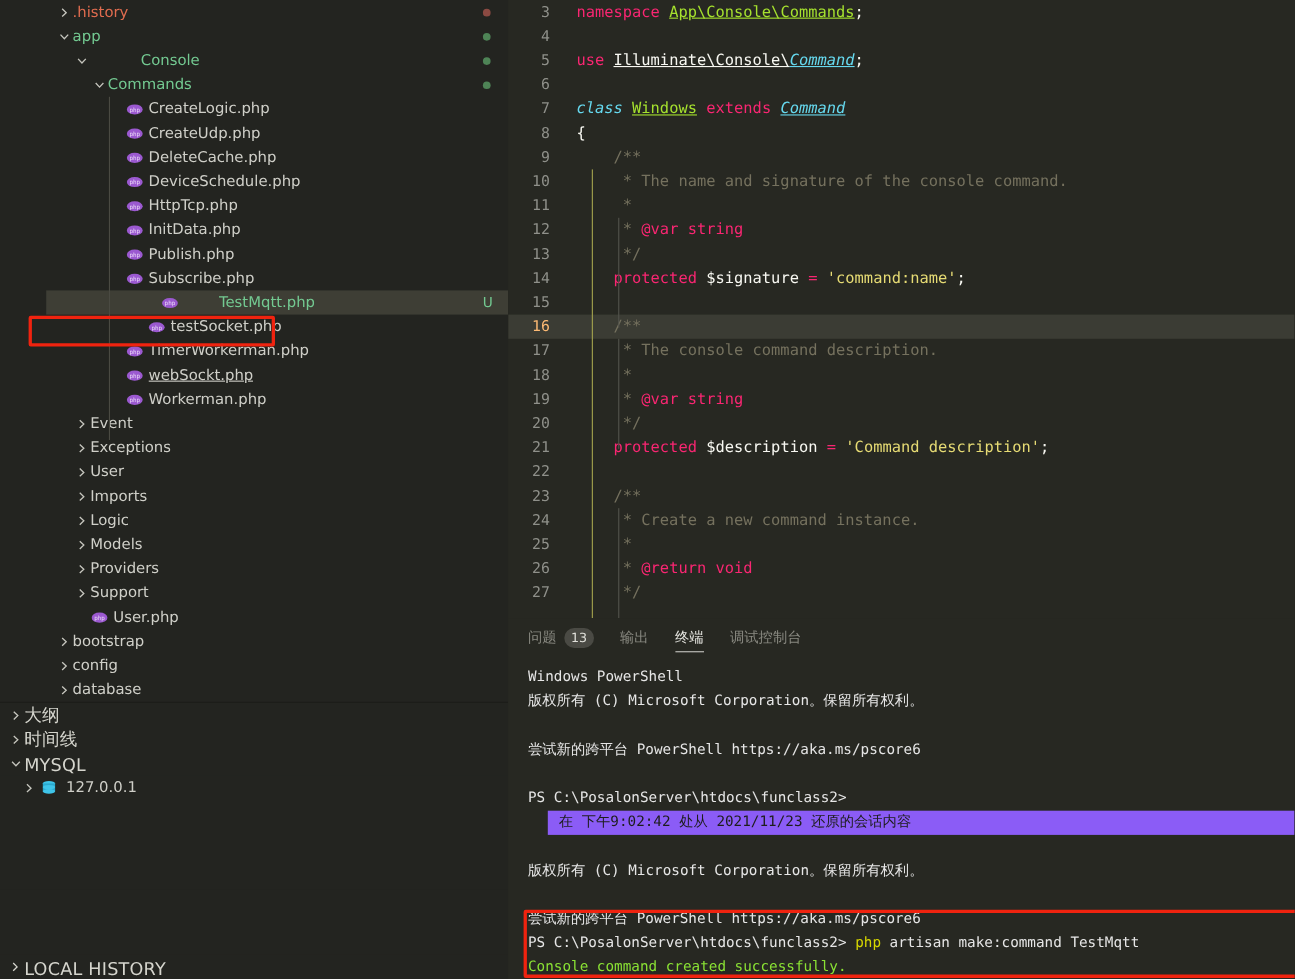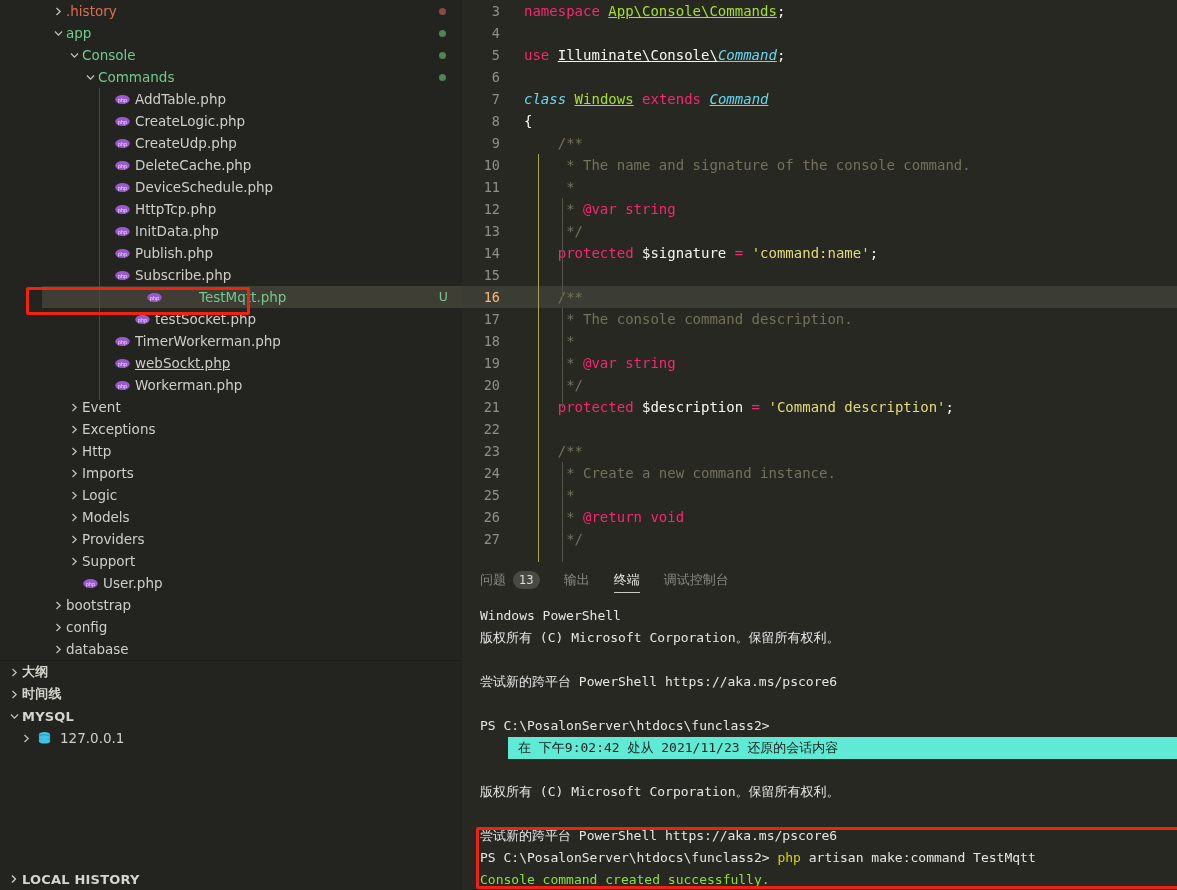--- a/index.html
+++ b/index.html
@@ -41,22 +41,22 @@
   .dot {
     position: absolute; right: 16px; top: 8px;
     width: 7px; height: 7px; border-radius: 50%;
   }
   .ustat { position: absolute; right: 14px; top: 3px; font-size: 12.5px; color: #73c991; }
   .guide {
     position: absolute; top: 0; bottom: 0; width: 1px;
     background: #4a4a42;
   }
   .section-hdr {
-    height: 22px; display: flex; align-items: center;
-    font-size: 13px; font-weight: bold; color: #d5d5cd;
+    height: 22px; display: flex; align-items: flex-end;
+    font-size: 16px; font-weight: normal; color: #d5d5cd;
     letter-spacing: 0.2px;
   }
   .section-hdr .twisty { color:#d5d5cd; }
   .sect-body { background: #232420; }
   .sep-line { height:1px; background:#1c1d19; }
 
   
   .redbox {
     position: absolute; border: 3px solid #f0230f;
     border-radius: 2px; pointer-events: none; z-index: 40;
@@ -120,22 +120,22 @@
     font-size:11.5px; text-align:center; padding:0 6px; margin-left:7px;
   }
   .term {
     position:absolute; left:0; right:0; top:35px; bottom:0;
     padding-left: 18px; padding-top: 8px;
     font-family:"DejaVu Sans Mono","Liberation Mono", monospace;
     font-size:13px; color:#cccccc; overflow:hidden;
   }
   .tline { height:22px; line-height:22px; white-space:pre; }
   .restore-bar {
-    position:absolute; left:28px; right:0; height:22px; line-height:22px;
-    background:#5eead4; color:#1d1d1b; padding-left:10px;
+    position:absolute; left:18px; right:0; height:22px; line-height:22px;
+    background:#8b5cf6; color:#1d1d1b; padding-left:10px;
     font-family:"DejaVu Sans Mono","Liberation Mono", monospace; font-size:13px;
     white-space:pre;
   }
   .t-green { color:#8ae234; }
   .t-yellow{ color:#d7d700; }
   .t-white { color:#e6e6e6; }
   .redbox2 {
     position:absolute; border:3px solid #f0230f; border-radius:2px;
     pointer-events:none; z-index:40;
   }
@@ -158,21 +158,21 @@
         </div>
         <div class="tree-row" style="padding-left: 8px;">
           <span class="twisty">
             <svg width="11" height="11" viewBox="0 0 11 11">
               <path d="M2 3.5 L5.5 7.2 L9 3.5" stroke="#c5c5bd" stroke-width="1.2" fill="none"></path>
             </svg>
           </span>
           <span class="lbl" style="color: rgb(115, 201, 145);">app</span>
           <span class="dot" style="background: rgb(78, 132, 86);"></span>
         </div>
-        <div class="tree-row" style="padding-left: 24px;">
+        <div class="tree-row" style="padding-left: 24px; gap: 46px;">
           <span class="twisty">
             <svg width="11" height="11" viewBox="0 0 11 11">
               <path d="M2 3.5 L5.5 7.2 L9 3.5" stroke="#c5c5bd" stroke-width="1.2" fill="none"></path>
             </svg>
           </span>
           <span class="lbl" style="color: rgb(115, 201, 145);">Console</span>
           <span class="dot" style="background: rgb(78, 132, 86);"></span>
         </div>
         <div class="tree-row" style="padding-left: 40px;">
           <span class="twisty">
@@ -184,30 +184,20 @@
           <span class="dot" style="background: rgb(78, 132, 86);"></span>
         </div>
         <div class="tree-row" style="padding-left: 56px;">
           <span class="spacer16"></span>
           <span class="php-icon">
             <svg width="15" height="11" viewBox="0 0 15 11">
               <ellipse cx="7.5" cy="5.5" rx="7.2" ry="4.6" fill="#9b59d0"></ellipse>
               <text x="7.5" y="7.6" font-size="5.4" fill="#e9d7f7" text-anchor="middle" font-family="DejaVu Sans Mono,monospace">php</text>
             </svg>
           </span>
-          <span class="lbl">AddTable.php</span>
-        </div>
-        <div class="tree-row" style="padding-left: 56px;">
-          <span class="spacer16"></span>
-          <span class="php-icon">
-            <svg width="15" height="11" viewBox="0 0 15 11">
-              <ellipse cx="7.5" cy="5.5" rx="7.2" ry="4.6" fill="#9b59d0"></ellipse>
-              <text x="7.5" y="7.6" font-size="5.4" fill="#e9d7f7" text-anchor="middle" font-family="DejaVu Sans Mono,monospace">php</text>
-            </svg>
-          </span>
           <span class="lbl">CreateLogic.php</span>
         </div>
         <div class="tree-row" style="padding-left: 56px;">
           <span class="spacer16"></span>
           <span class="php-icon">
             <svg width="15" height="11" viewBox="0 0 15 11">
               <ellipse cx="7.5" cy="5.5" rx="7.2" ry="4.6" fill="#9b59d0"></ellipse>
               <text x="7.5" y="7.6" font-size="5.4" fill="#e9d7f7" text-anchor="middle" font-family="DejaVu Sans Mono,monospace">php</text>
             </svg>
           </span>
@@ -339,21 +329,21 @@
             </svg>
           </span>
           <span class="lbl">Exceptions</span>
         </div>
         <div class="tree-row" style="padding-left: 24px;">
           <span class="twisty">
             <svg width="11" height="11" viewBox="0 0 11 11">
               <path d="M3.5 2 L7.2 5.5 L3.5 9" stroke="#c5c5bd" stroke-width="1.2" fill="none"></path>
             </svg>
           </span>
-          <span class="lbl">Http</span>
+          <span class="lbl">User</span>
         </div>
         <div class="tree-row" style="padding-left: 24px;">
           <span class="twisty">
             <svg width="11" height="11" viewBox="0 0 11 11">
               <path d="M3.5 2 L7.2 5.5 L3.5 9" stroke="#c5c5bd" stroke-width="1.2" fill="none"></path>
             </svg>
           </span>
           <span class="lbl">Imports</span>
         </div>
         <div class="tree-row" style="padding-left: 24px;">

